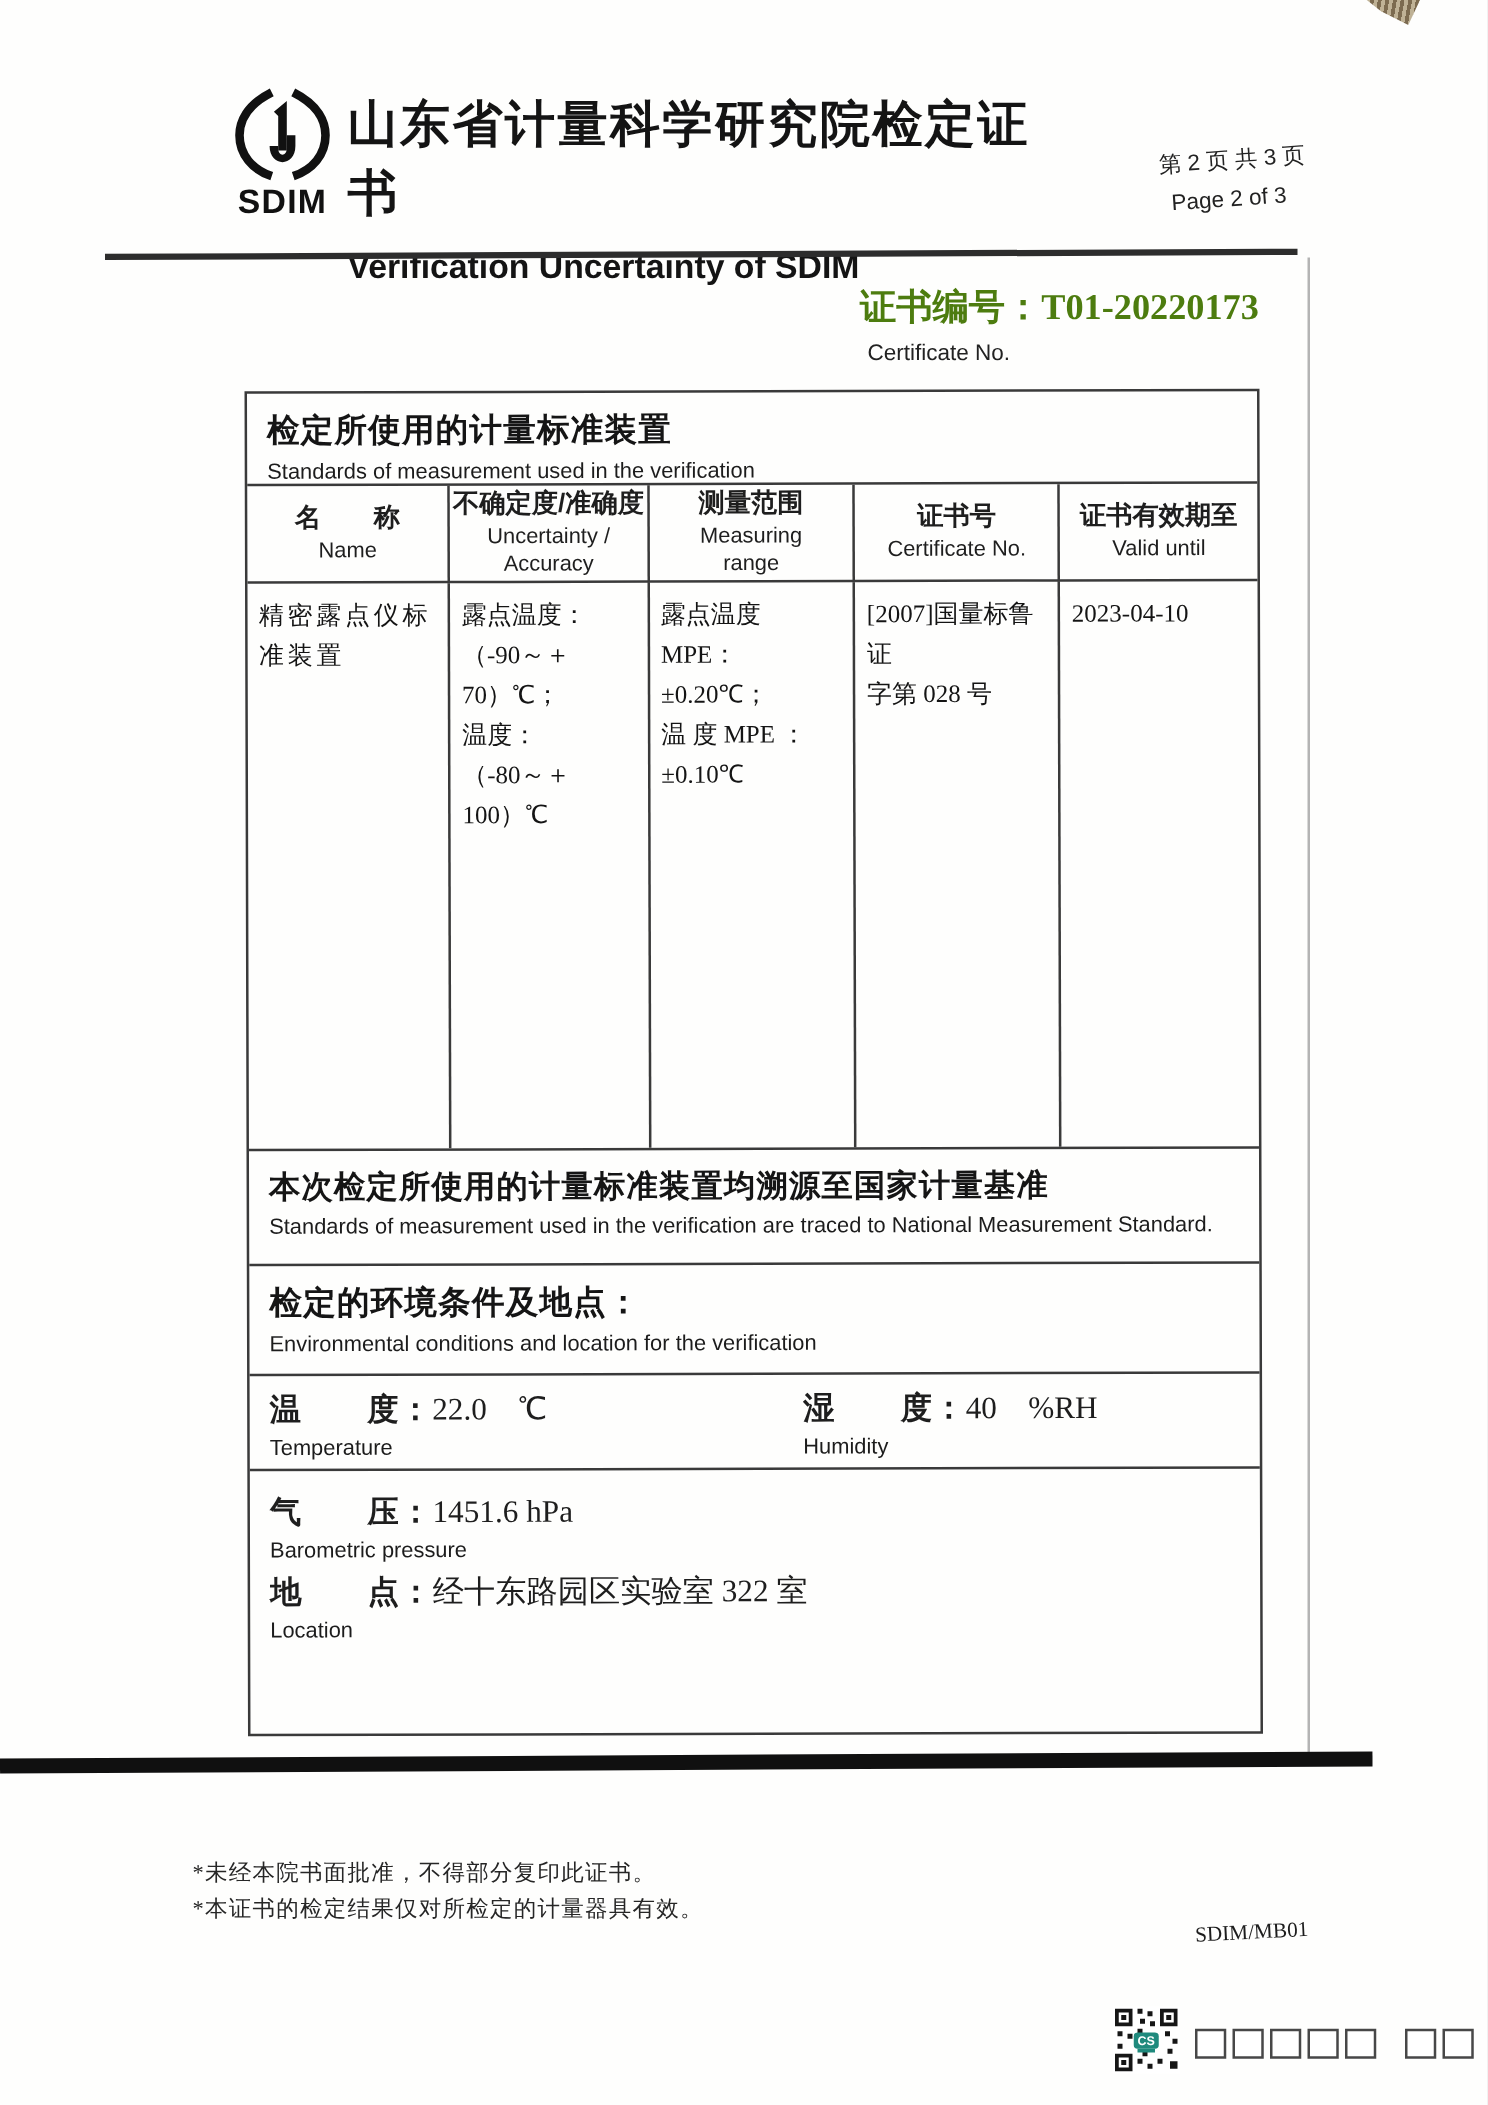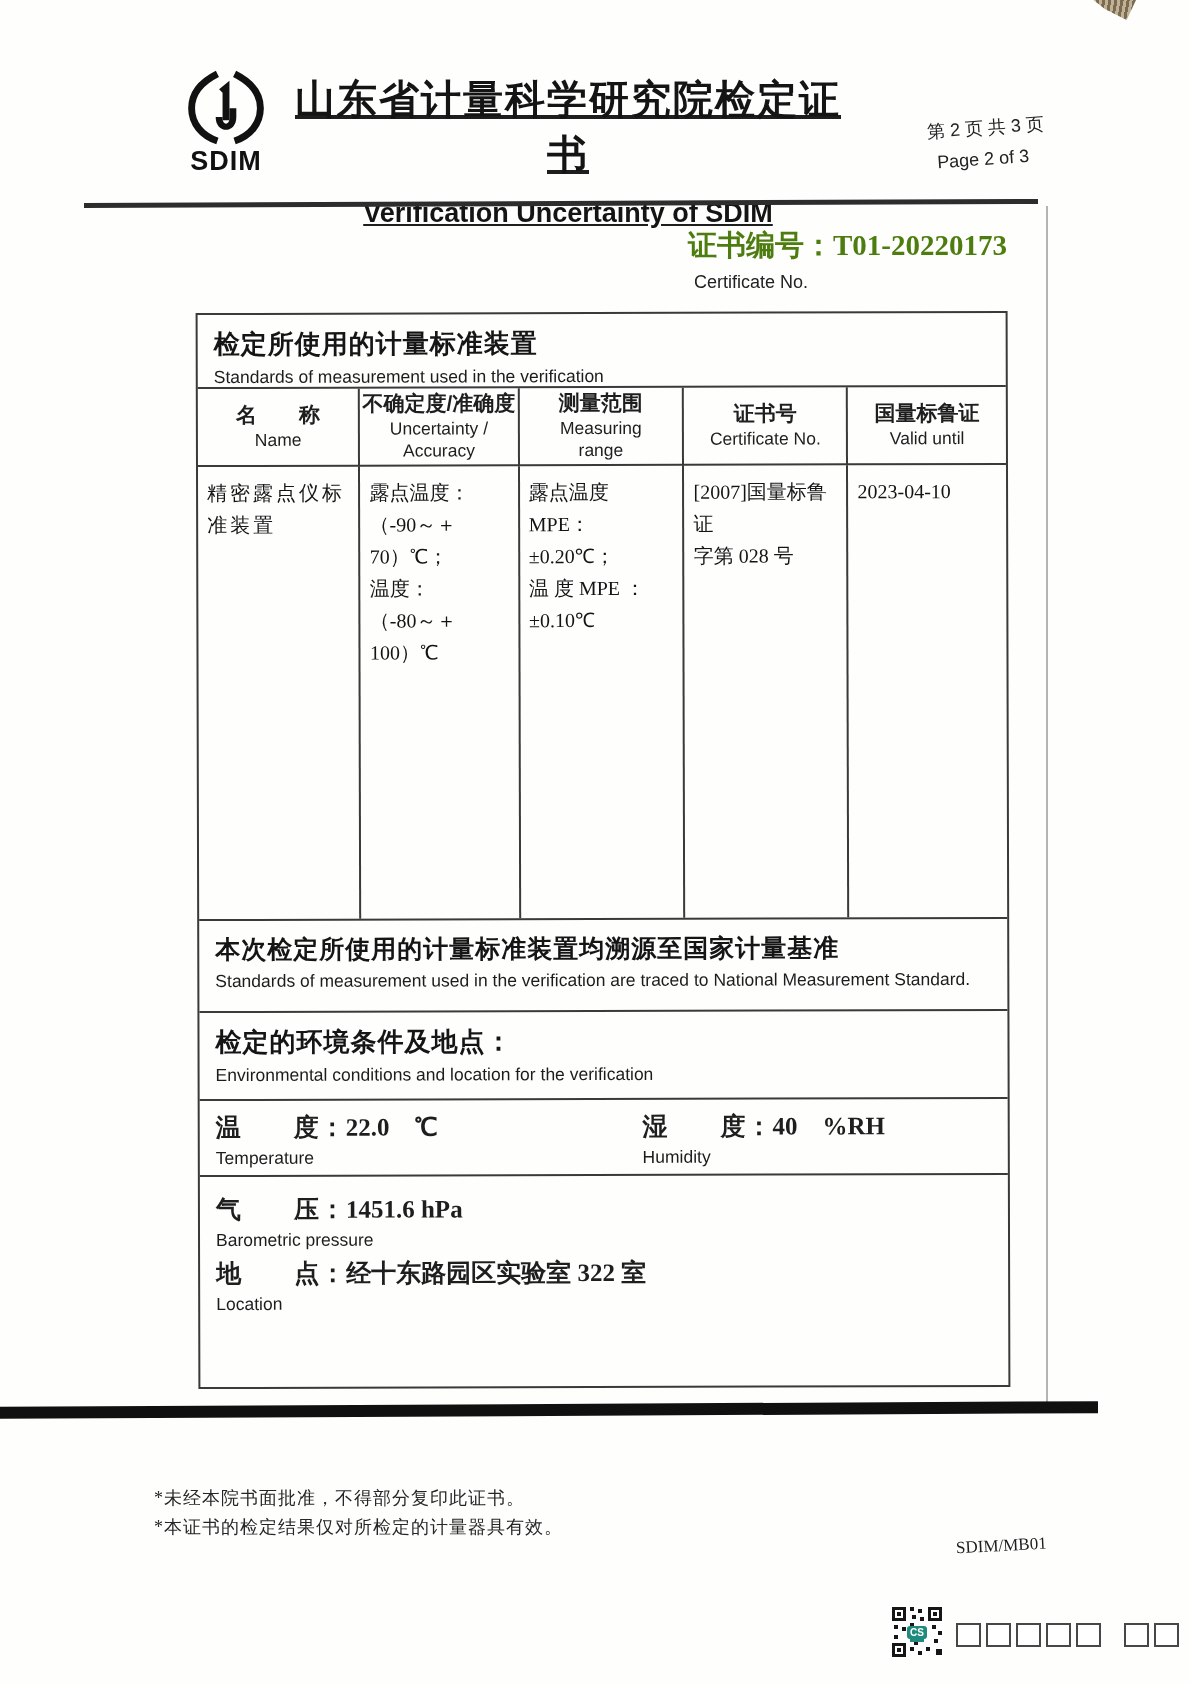--- a/index.html
+++ b/index.html
@@ -13,21 +13,21 @@
     color:#1e1e1e;
   }
   .abs{position:absolute;}
   .prelines{white-space:pre-line;}
   .prewrap{white-space:pre-wrap;}
 
   
   .logo-wrap{left:176px;top:70px;width:100px;text-align:center;}
   .logo-mark{width:86px;height:80px;display:block;margin:0 auto;}
   .logo-text{font-weight:bold;font-size:27px;letter-spacing:1px;margin-top:-4px;color:#111;}
-  .title-block{left:278px;top:72px;width:580px;text-align:center;text-decoration:underline;}
+  .title-block{left:278px;top:72px;width:580px;}
   .title-zh{font-size:40px;font-weight:bold;letter-spacing:2px;color:#141414;}
   .title-en{font-size:27px;font-weight:bold;margin-top:16px;color:#141414;}
   .page-info{left:928px;top:112px;width:140px;font-size:18px;line-height:1.7;transform:rotate(-4deg);color:#222;}
   .page-info .en{padding-left:8px;}
 
   .rule-top{left:84px;top:201px;width:954px;height:5px;background:#2d2d2d;transform:rotate(-0.25deg);}
   .edge-line{left:1046px;top:206px;width:2px;height:1205px;background:rgba(90,90,90,.45);}
   .corner-artifact{
     left:1084px;top:0;width:52px;height:20px;
     background:repeating-linear-gradient(100deg,#7c6b50 0 3px,#bfb296 3px 6px);
@@ -63,21 +63,21 @@
   .td.name-cell{letter-spacing:3px;}
 
   .s-trace{height:92px;}
   .s-envtitle{height:88px;}
 
   .s-temphum{height:76px;display:flex;align-items:flex-start;padding-top:10px;}
   .env-pair{width:55%;}
   .env-pair.hum{width:45%;}
   .env-line{font-size:25px;}
   .env-line .lbl{font-weight:bold;letter-spacing:1px;text-align:right;}
-  .env-line .val{font-family:"Liberation Serif",serif;font-weight:700;}
+  .env-line .val{font-family:"Liberation Serif",serif;font-weight:400;}
   .env-en{font-size:17.5px;margin-top:4px;color:#1c1c1c;}
 
   .s-pressure{height:209px;padding-top:16px;}
   .press-block{margin-bottom:6px;}
 
   
   .rule-bottom{left:0;top:1404px;width:1098px;height:12px;background:#101010;transform:rotate(-0.3deg);}
   .footnotes{left:154px;top:1484px;font-family:"Liberation Serif",serif;font-size:18px;line-height:1.6;color:#262626;letter-spacing:1px;}
   .form-code{left:956px;top:1536px;font-family:"Liberation Serif",serif;font-size:17px;transform:rotate(-3deg);color:#1d1d1d;}
 
@@ -140,21 +140,21 @@
       <div class="th">
         <span class="zh prelines">测量范围</span>
         <span class="en prelines">Measuring
 range</span>
       </div>
       <div class="th">
         <span class="zh prelines">证书号</span>
         <span class="en prelines">Certificate No.</span>
       </div>
       <div class="th">
-        <span class="zh prelines">国量标鲁证</span>
+        <span class="zh prelines">证书有效期至</span>
         <span class="en prelines">Valid until</span>
       </div>
 
       <div class="td name-cell prelines">精密露点仪标准装置</div>
       <div class="td prelines">露点温度：
 （-90～＋70）℃；
 温度：
 （-80～＋100）℃</div>
       <div class="td prelines">露点温度 MPE：
 ±0.20℃；

